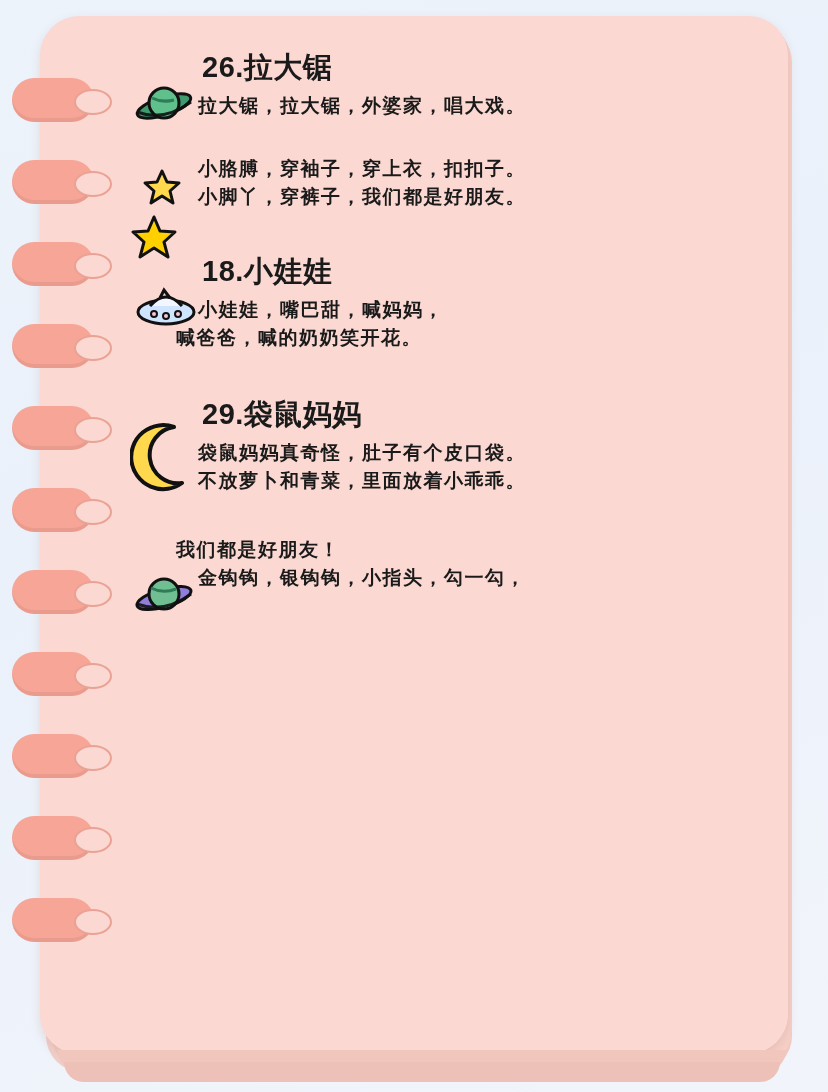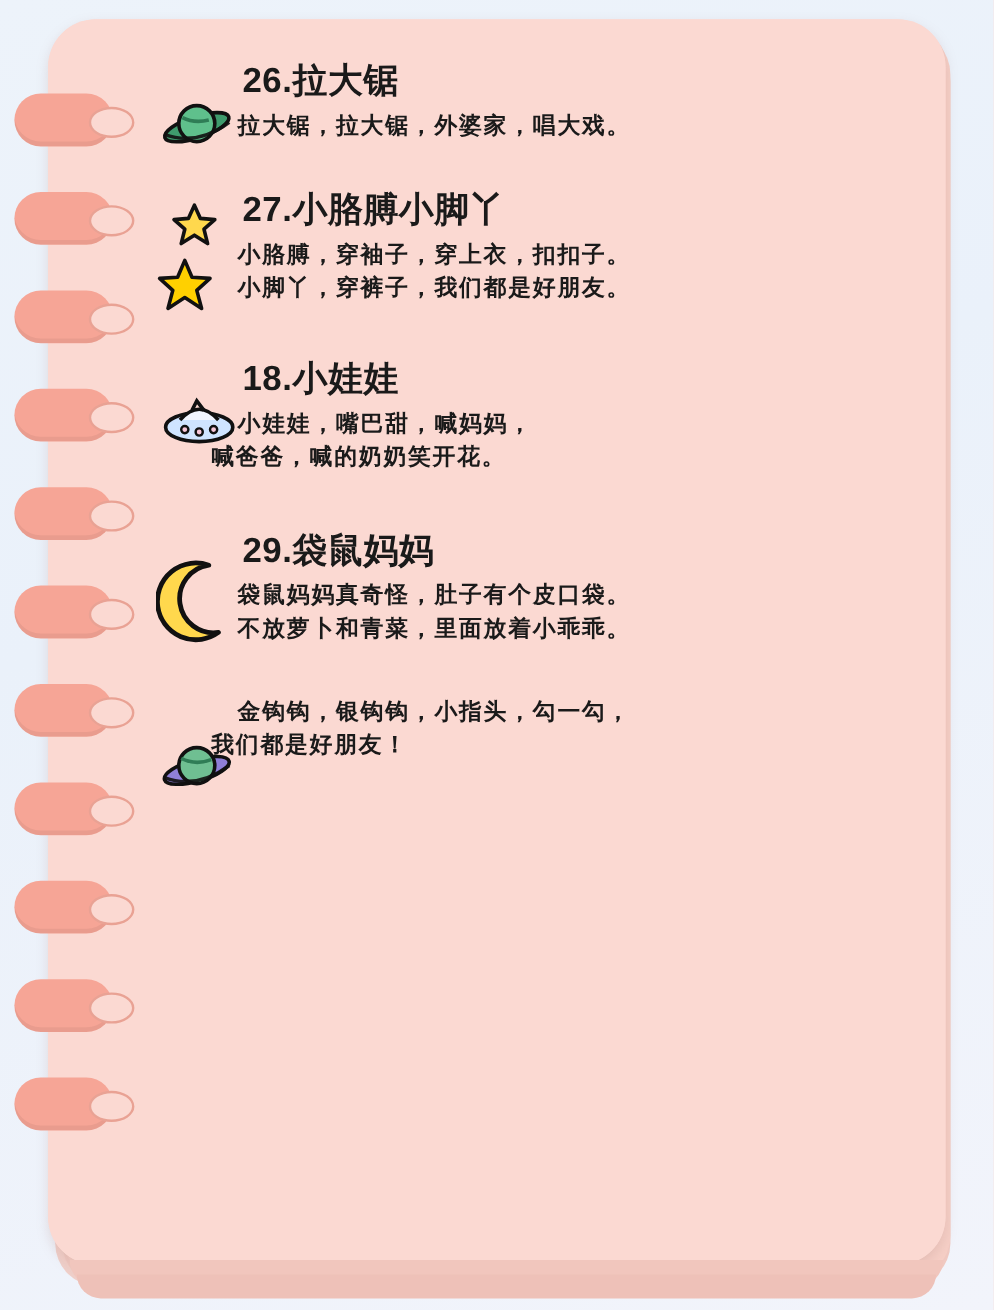--- a/index.html
+++ b/index.html
@@ -239,21 +239,20 @@
       <p class="entry-line">拉大锯，拉大锯，外婆家，唱大戏。</p>
     </div>
 
     <div class="entry" style="margin-bottom:40px">
       <div class="deco stars">
         <svg width="80" height="100" viewBox="0 0 80 100">
           <path d="M32 6 l5 11 12 1 -9 8 3 12 -11 -7 -11 7 3 -12 -9 -8 12 -1z" fill="#ffd84d" stroke="#111" stroke-width="3" stroke-linejoin="round"></path>
           <path d="M24 52 l6 14 15 1 -11 10 4 15 -14 -9 -14 9 4 -15 -11 -10 15 -1z" fill="#ffd000" stroke="#111" stroke-width="3" stroke-linejoin="round"></path>
         </svg>
       </div>
-      <p class="entry-title" style="margin-left:72px">27.小胳膊小脚丫</p>
       <p class="entry-line">小胳膊，穿袖子，穿上衣，扣扣子。</p>
       <p class="entry-line">小脚丫，穿裤子，我们都是好朋友。</p>
     </div>
 
     <div class="entry" style="margin-bottom:42px">
       <div class="deco" style="top:30px">
         <svg width="72" height="58" viewBox="0 0 72 58">
           <ellipse cx="36" cy="30" rx="28" ry="12" fill="#cfe4ff" stroke="#111" stroke-width="3"></ellipse>
           <path d="M20 24 q16 -18 32 0" fill="#f2f6ff" stroke="#111" stroke-width="3"></path>
           <circle cx="24" cy="32" r="3" fill="#f7c6d8" stroke="#111" stroke-width="2"></circle>
@@ -280,18 +279,18 @@
 
     <div class="entry">
       <div class="deco" style="top:30px">
         <svg width="70" height="60" viewBox="0 0 70 60">
           <ellipse cx="34" cy="32" rx="28" ry="9" transform="rotate(-16 34 32)" fill="#8f7fd8" stroke="#111" stroke-width="3"></ellipse>
           <circle cx="34" cy="28" r="15" fill="#6fbf92" stroke="#111" stroke-width="3"></circle>
           <path d="M21 22 q12 6 25 1" stroke="#2f7d56" stroke-width="3" fill="none"></path>
           <path d="M7 38 q27 10 54 -10" stroke="#111" stroke-width="3" fill="none" opacity=".9"></path>
         </svg>
       </div>
+      <p class="entry-line indent-less">我们都是好朋友！</p>
       <p class="entry-line">金钩钩，银钩钩，小指头，勾一勾，</p>
-      <p class="entry-line indent-less">我们都是好朋友！</p>
     </div>
 
   </div>
 </div>
 
 </body></html>

